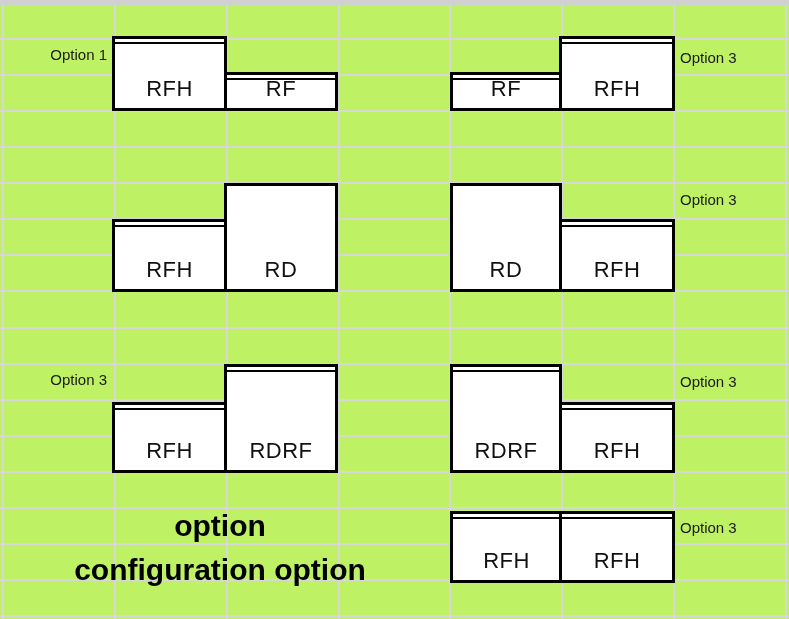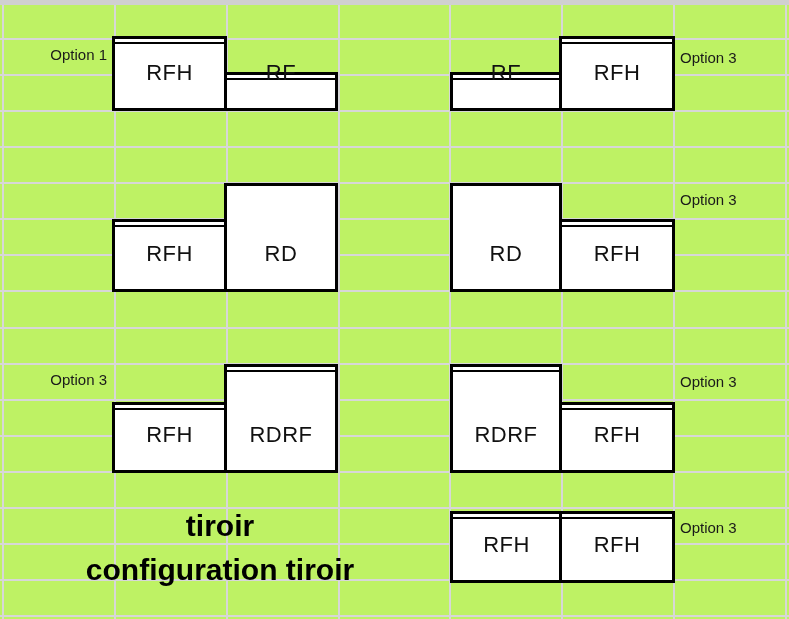--- a/index.html
+++ b/index.html
@@ -29,21 +29,21 @@
     position:absolute;
     box-sizing:border-box;
     border:3.5px solid #000000;
     background:#ffffff;
   }
   .drawer-line{
     position:absolute;left:0;right:0;top:3px;height:2px;
     background:#000000;
   }
   .shape-label{
-    position:absolute;left:0;right:0;bottom:22px;
+    position:absolute;left:0;right:0;bottom:6px;
     text-align:center;
     font-size:22px;color:#111111;
     letter-spacing:0.5px;
   }
   .option-label{
     position:absolute;
     font-size:15px;color:#1a1a1a;
     line-height:20px;white-space:nowrap;
   }
   .option-label.ralign{text-align:right;}
@@ -124,17 +124,17 @@
     <div class="drawer-line"></div>
     <div class="shape-label">RFH</div>
   </div>
   <div class="shape-box" style="left:559px;top:511px;width:116px;height:72px">
     <div class="drawer-line"></div>
     <div class="shape-label">RFH</div>
   </div>
   <div class="option-label" style="left:680px;top:518px;width:100px">Option 3</div>
 
   <div class="title-block">
-    <div>tiroir</div>
-    <div>configuration tiroir</div>
+    <div>option</div>
+    <div>configuration option</div>
   </div>
 
 </div>
 
 </body></html>

